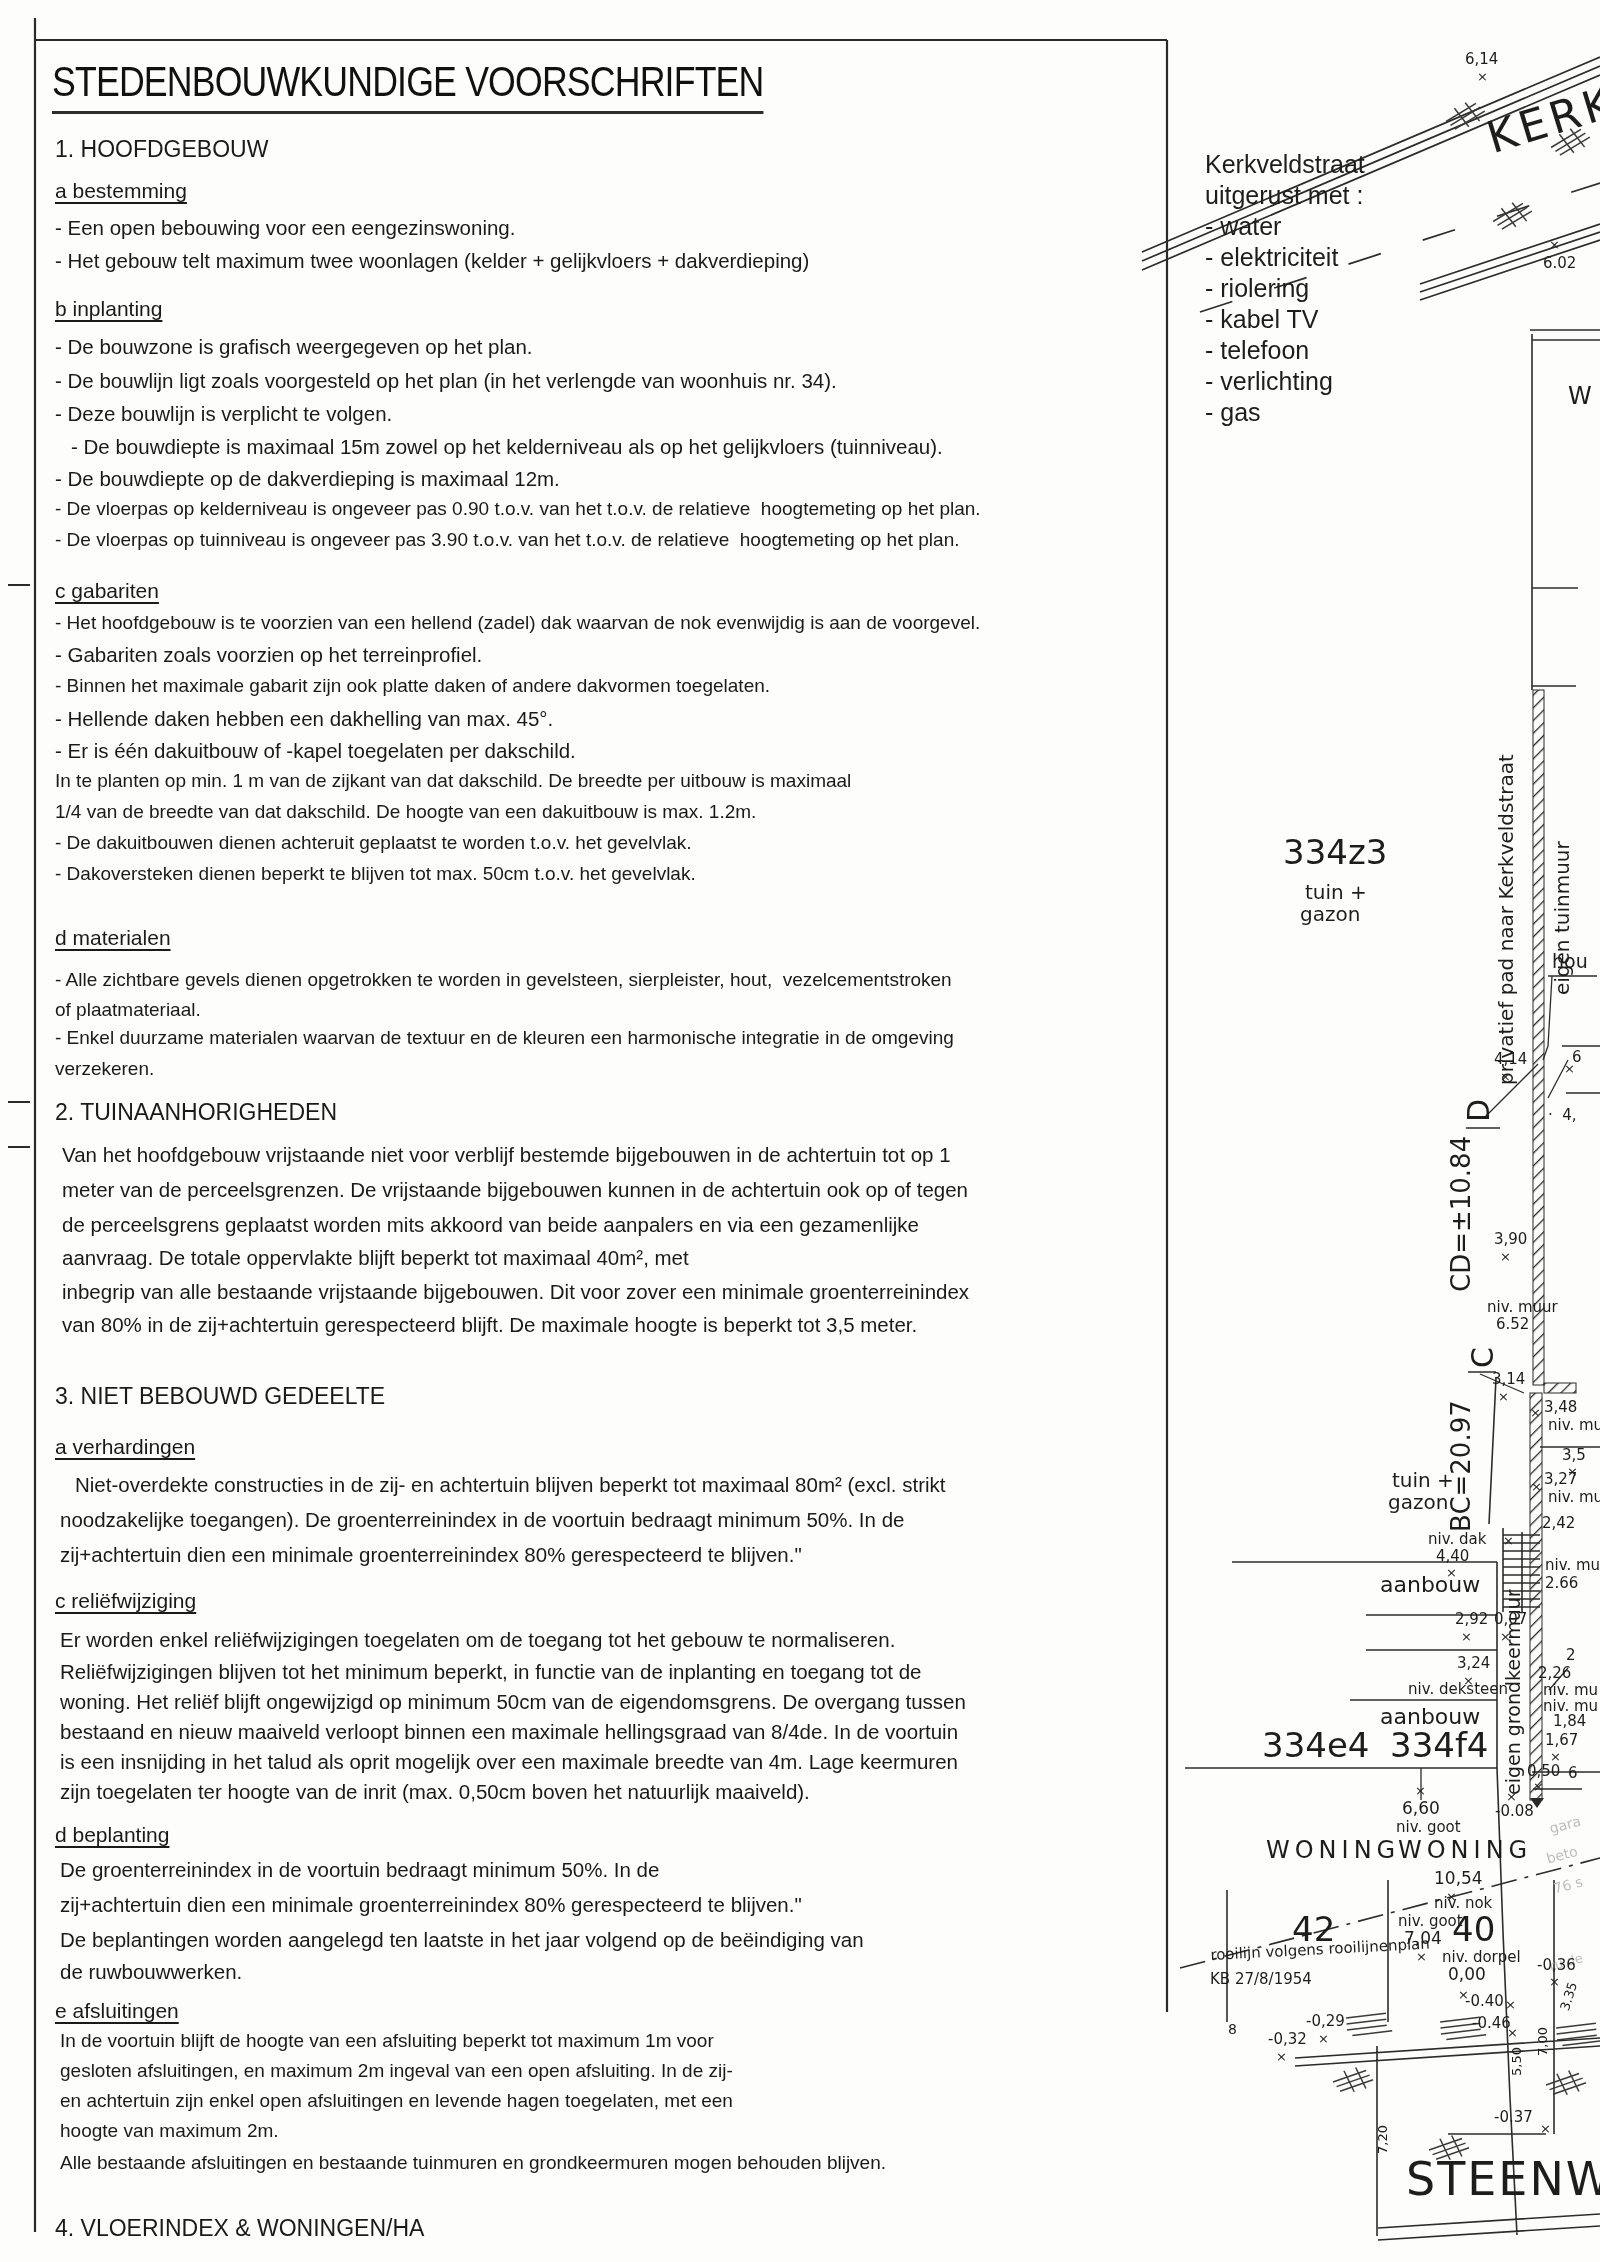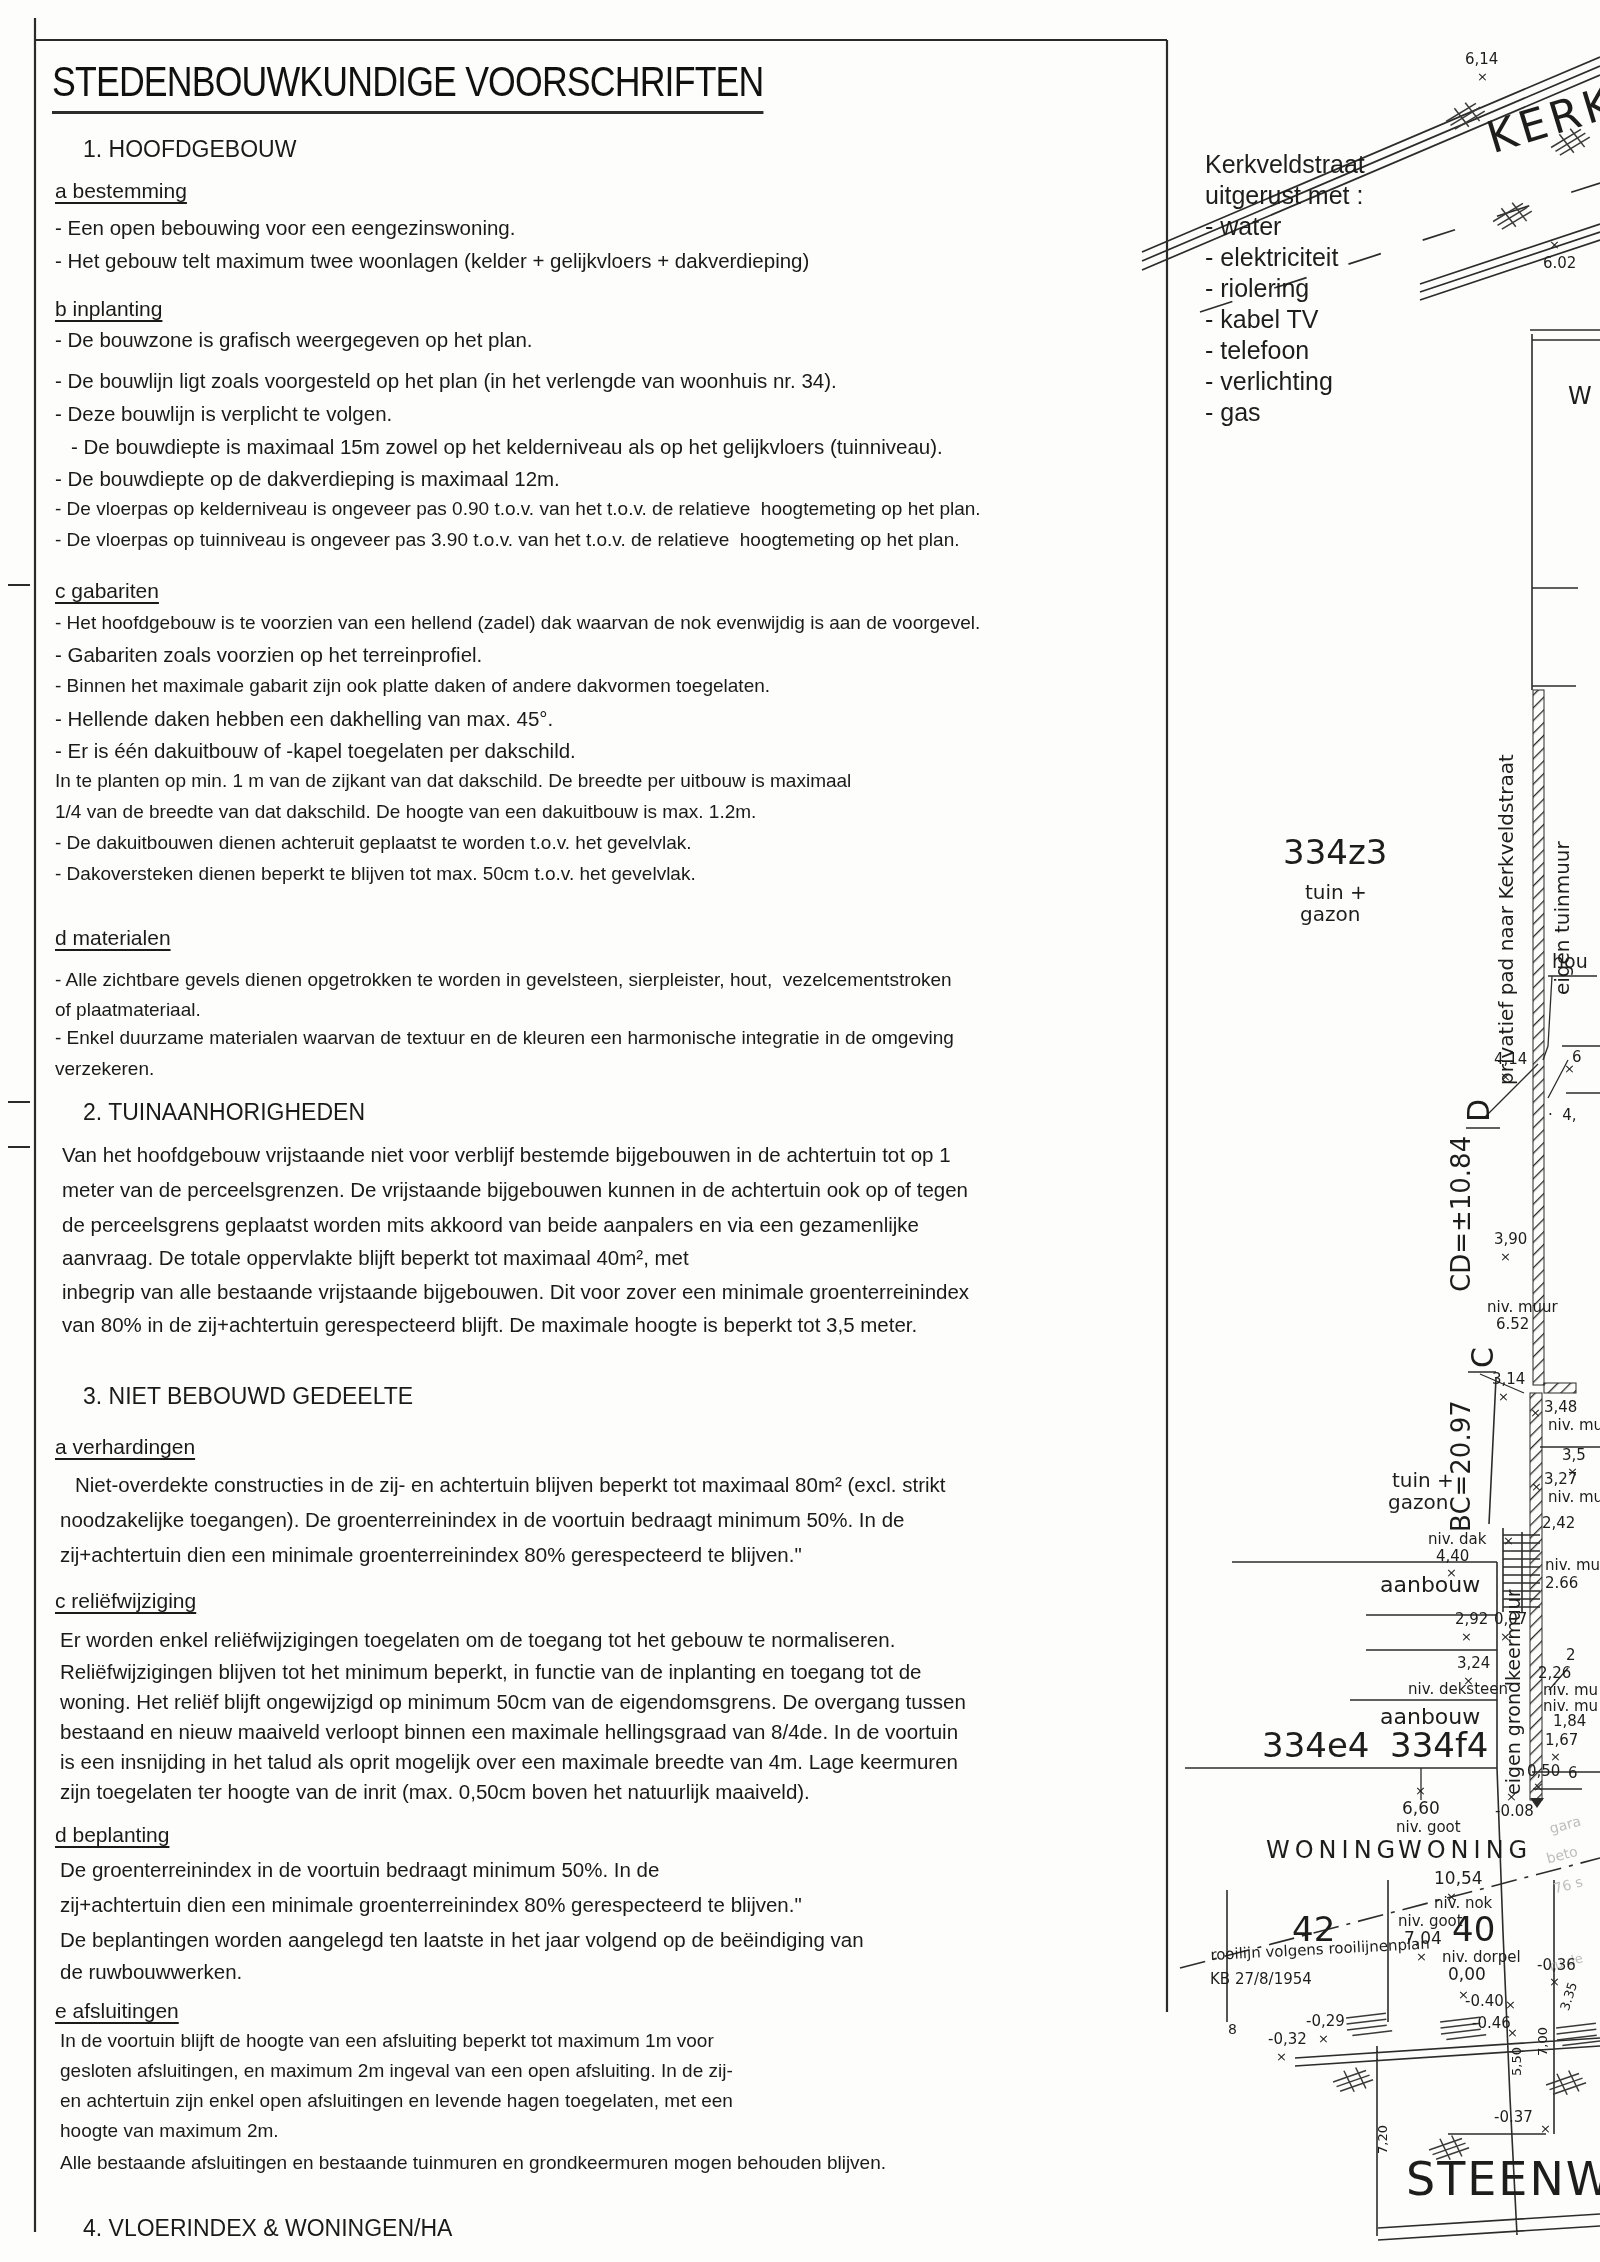--- a/index.html
+++ b/index.html
@@ -3,21 +3,21 @@
 <meta charset="utf-8">
 <style>
   html,body{margin:0;padding:0;background:#e8e8e8;}
   .page{position:relative;width:1600px;height:2262px;background:#fdfdfb;overflow:hidden;
         font-family:"Liberation Sans",sans-serif;color:#161616;}
   svg.linework{position:absolute;left:0;top:0;z-index:1;}
   .doc-title{position:absolute;left:52px;top:58px;z-index:2;font-size:42px;letter-spacing:-1px;
         transform:scaleX(.85);transform-origin:0 0;border-bottom:3px solid #2d2d2d;padding-bottom:5px;
         white-space:pre;color:#111;}
   .dline{position:absolute;left:55px;z-index:2;font-size:20.5px;line-height:1.2;white-space:pre;color:#1a1a1a;}
-  .dline.h1{font-size:23px;margin-left:28px;}
+  .dline.h1{font-size:23px;}
   .dline.h2{font-size:21px;text-decoration:underline;text-underline-offset:4px;}
   .dline.sm{font-size:19px;}
   .plbl{position:absolute;z-index:2;font-family:"DejaVu Sans",sans-serif;color:#1d1d1d;white-space:pre;line-height:1;}
   .doc25{font-family:"Liberation Sans",sans-serif;font-size:25px;line-height:1.18;}
   .s13{font-size:13px}.s14{font-size:14px}.s15{font-size:15px}.s17{font-size:17px}
   .s19{font-size:19px}.s20{font-size:20px}.s22{font-size:22px}.s24{font-size:24px}
   .s26{font-size:26px}.s30{font-size:30px}.s34{font-size:34px}.s44{font-size:44px}.s46{font-size:46px}
   .r90{transform:rotate(-90deg);transform-origin:0 0;}
   .r72{transform:rotate(-72deg);transform-origin:0 0;}
   .rneg17{transform:rotate(-17deg);transform-origin:0 0;}
@@ -108,21 +108,21 @@
       <div class="dline h1" style="top: 136px;">1. HOOFDGEBOUW</div>
 
       <div class="dline h2" style="top: 178px;">a bestemming</div>
 
       <div class="dline" style="top: 216px;">- Een open bebouwing voor een eengezinswoning.</div>
 
       <div class="dline" style="top: 249px;">- Het gebouw telt maximum twee woonlagen (kelder + gelijkvloers + dakverdieping)</div>
 
       <div class="dline h2" style="top: 296px;">b inplanting</div>
 
-      <div class="dline" style="top: 328px; text-align: center;">- De bouwzone is grafisch weergegeven op het plan.</div>
+      <div class="dline" style="top: 335px; text-align: center;">- De bouwzone is grafisch weergegeven op het plan.</div>
 
       <div class="dline" style="top: 369px;">- De bouwlijn ligt zoals voorgesteld op het plan (in het verlengde van woonhuis nr. 34).</div>
 
       <div class="dline" style="top: 402px;">- Deze bouwlijn is verplicht te volgen.</div>
 
       <div class="dline" style="top: 435px; margin-left: 16px;">- De bouwdiepte is maximaal 15m zowel op het kelderniveau als op het gelijkvloers (tuinniveau).</div>
 
       <div class="dline" style="top: 467px;">- De bouwdiepte op de dakverdieping is maximaal 12m.</div>
 
       <div class="dline sm" style="top: 498px;">- De vloerpas op kelderniveau is ongeveer pas 0.90 t.o.v. van het t.o.v. de relatieve  hoogtemeting op het plan.</div>

